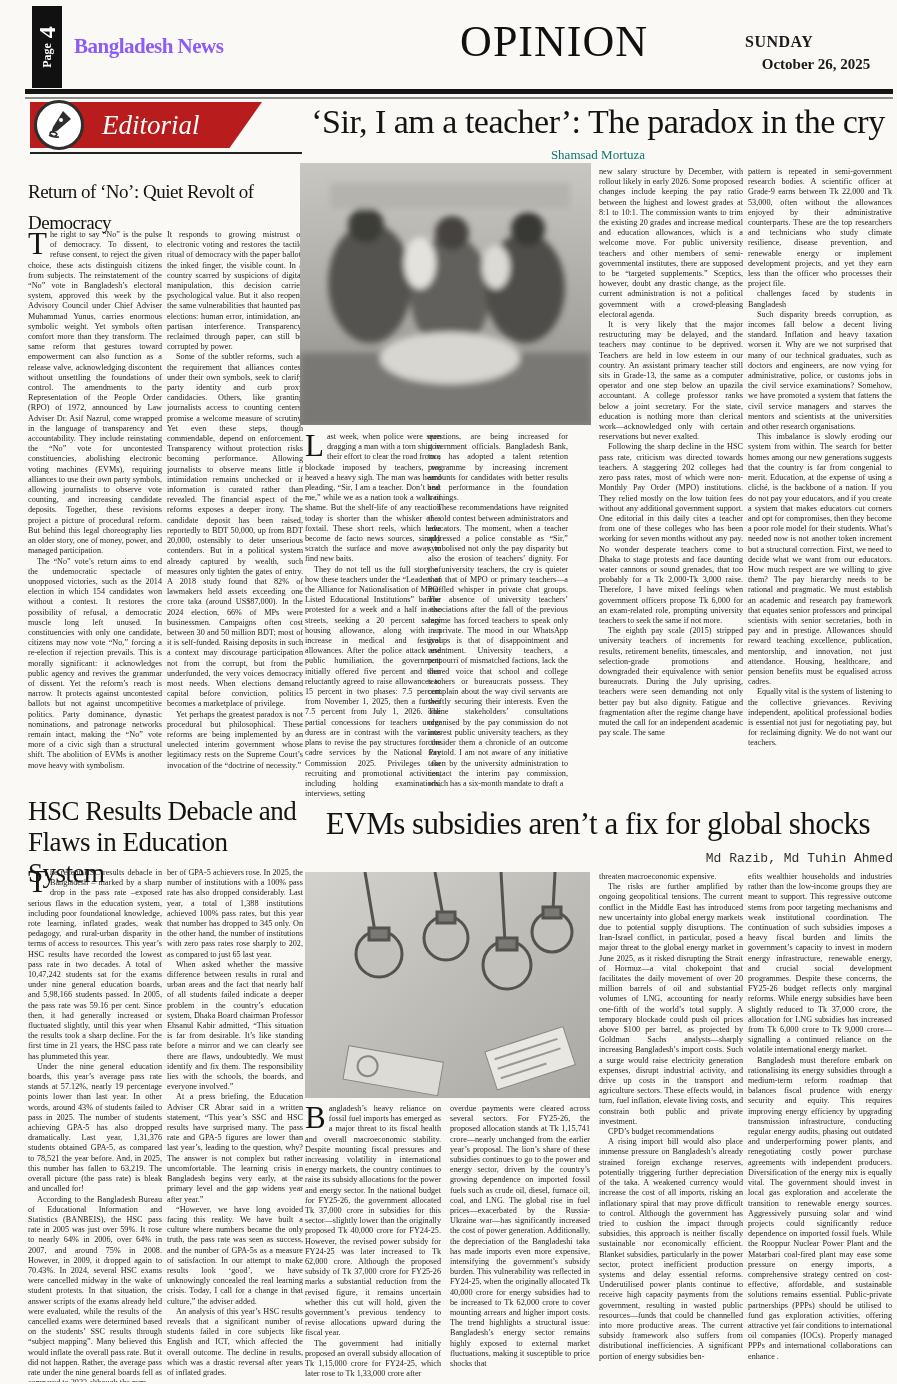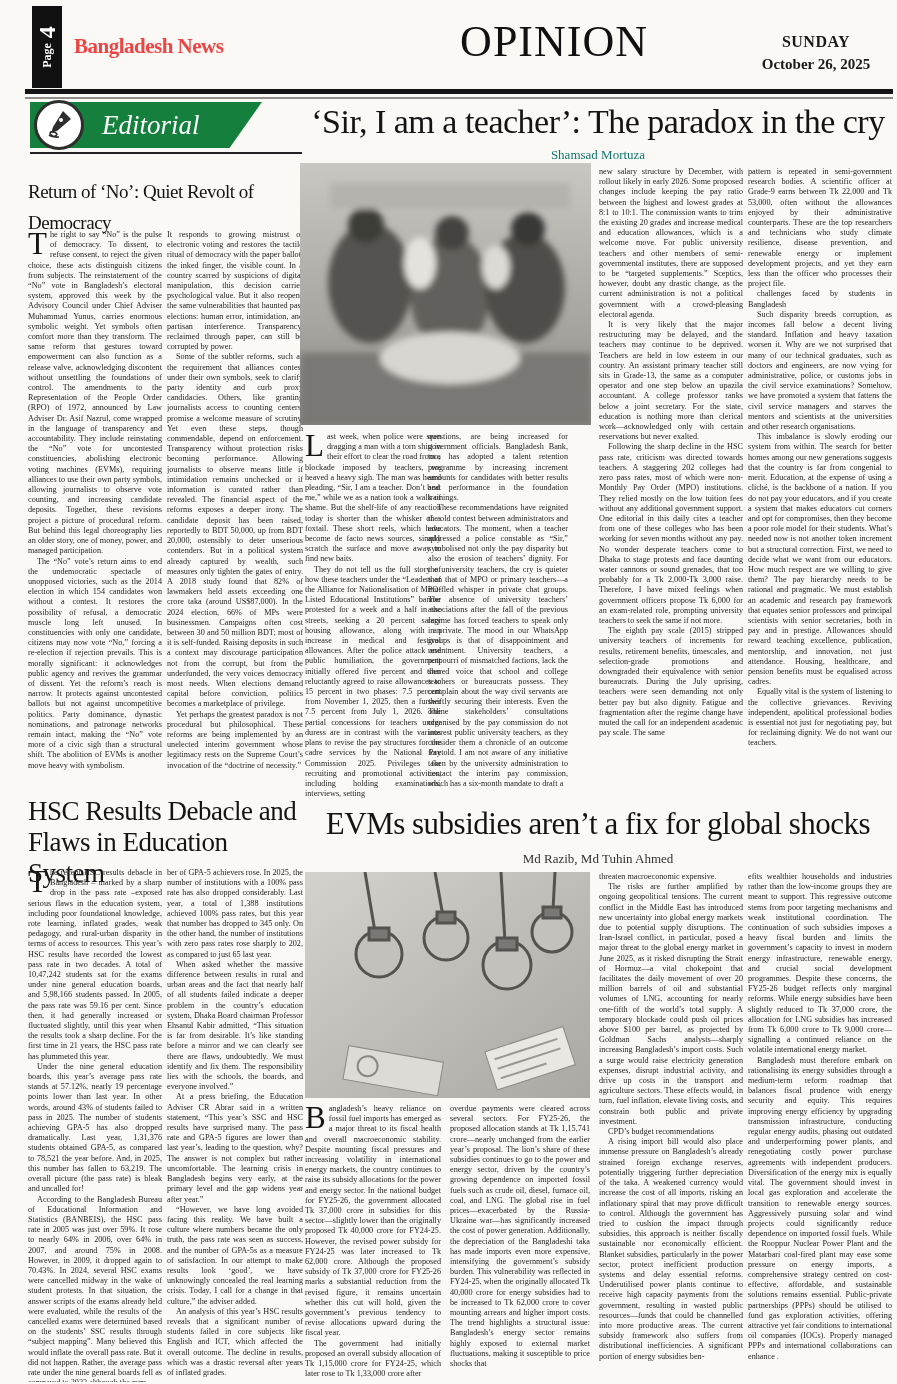--- a/index.html
+++ b/index.html
@@ -13,48 +13,48 @@
 
   
   .page-tab { left:32px; top:6px; width:30px; height:82px; background:#111; }
   .page-tab-inner {
     position:absolute; left:0; top:0; width:82px; height:30px;
     transform:rotate(-90deg) translateX(-82px); transform-origin:top left;
     display:flex; align-items:center; justify-content:center; gap:5px; color:#fff;
   }
   .page-tab-word { font-size:12px; font-weight:bold; }
   .page-tab-num  { font-size:24px; font-weight:bold; }
-  .masthead { left:74px; top:34px; font-size:21px; font-weight:bold; letter-spacing:-0.5px; color:#ef4444; }
+  .masthead { left:74px; top:34px; font-size:21px; font-weight:bold; letter-spacing:-0.5px; color:#8b5cf6; }
   .section-title { left:248px; top:16px; width:400px; text-align:right; font-size:44px; letter-spacing:1px; color:#111; }
-  .dateline-day  { left:745px; top:33px; width:142px; text-align:center; font-size:16px; font-weight:bold; letter-spacing:0.5px; }
+  .dateline-day  { left:745px; top:33px; width:142px; text-align:left; font-size:16px; font-weight:bold; letter-spacing:0.5px; }
   .dateline-date { left:745px; top:56px; width:142px; text-align:center; font-size:15px; font-weight:bold; }
   .rule-thick { left:25px; top:89px; width:868px; height:5px; background:#141414; }
   .rule-thin  { left:25px; top:97px; width:868px; height:2px; background:#8e8c88; }
 
   
   .ed-badge {
-    left:30px; top:102px; width:232px; height:46px; background:#15803d;
+    left:30px; top:102px; width:232px; height:46px; background:#b91c1c;
     clip-path:polygon(0 0,100% 0,86% 100%,0 100%);
     display:flex; align-items:center;
   }
   .ed-badge-label { color:#fff; font-style:italic; font-size:27px; margin-left:72px; }
   .ed-badge-circle {
     position:absolute; left:34px; top:100px; width:50px; height:50px; border-radius:50%;
     background:#fff; border:3px solid #2e2e2e; display:flex; align-items:center; justify-content:center;
   }
   .ed-badge-rule { left:30px; top:152px; width:272px; height:2px; background:#222; }
 
   
   .headline { color:#141414; font-weight:400; }
   .ed-title   { left:28px;  top:160px; width:280px; font-size:19px; line-height:31px; letter-spacing:-0.5px;margin-top:16px; }
   .hsc-title  { left:28px;  top:796px; width:280px; font-size:27px; line-height:31px; letter-spacing:-0.5px; }
   .t-title    { left:303px; top:103px; width:590px; text-align:center; font-size:34px; letter-spacing:-0.5px; }
   .t-byline   { left:303px; top:147px; width:590px; text-align:center; font-size:13px; color:#0f766e; }
   .p-title    { left:303px; top:806px; width:590px; text-align:center; font-size:31px; letter-spacing:-0.5px; }
-  .p-byline   { left:303px; top:851px; width:590px; text-align:center; font-size:13px; color:#333; }
+  .p-byline   { left:303px; top:851px; width:590px; text-align:right; font-size:13px; color:#333;font-family:Liberation Mono, monospace; }
 
   
   .body-text {
     font-size:8.2px; line-height:10.2px; text-align:justify;
     color:#242424; overflow:hidden;
   }
   .body-text p { margin:0; }
   .body-text p + p { text-indent:9px; }
   .indent p { text-indent:9px; }
   .dropcap {

